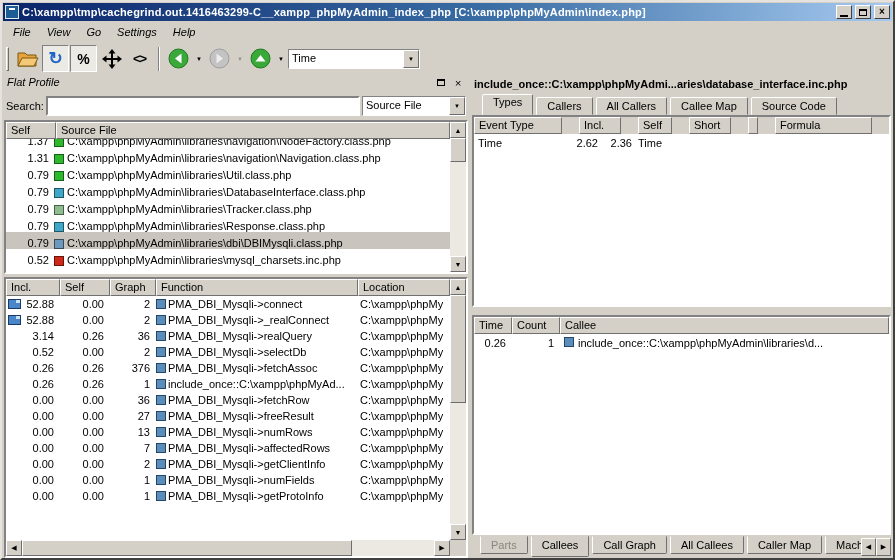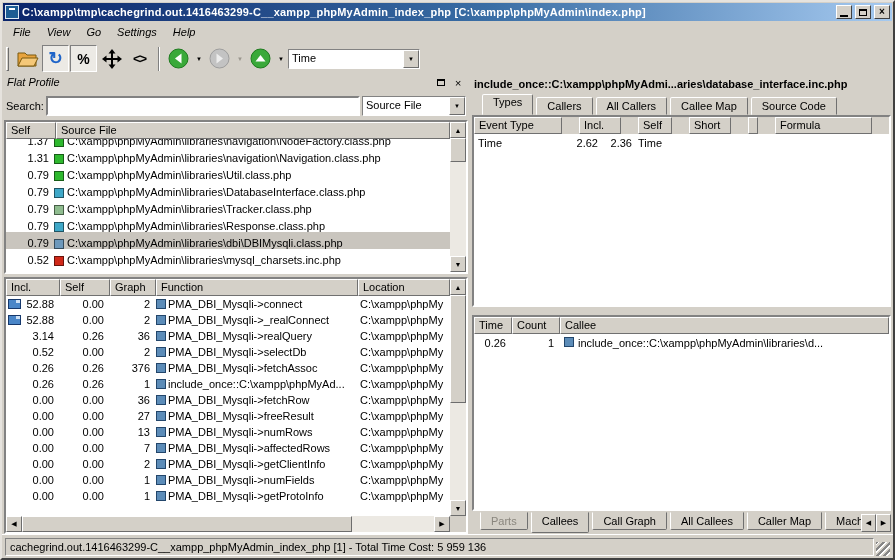--- a/index.html
+++ b/index.html
@@ -582,18 +582,14 @@
         <div class="sbtn tab-scroll">
             <span>◀</span>
           </div>
         <div class="sbtn tab-scroll">
             <span>▶</span>
           </div>
       </div>
     </div>
   </div>
 
-  <div class="statusbar">
-    <div class="status-field">cachegrind.out.1416463299-C__xampp_phpMyAdmin_index_php [1] - Total Time Cost: 5 959 136</div>
-    <div class="grip"></div>
-  </div>
 
 </div>
 
 </body></html>

